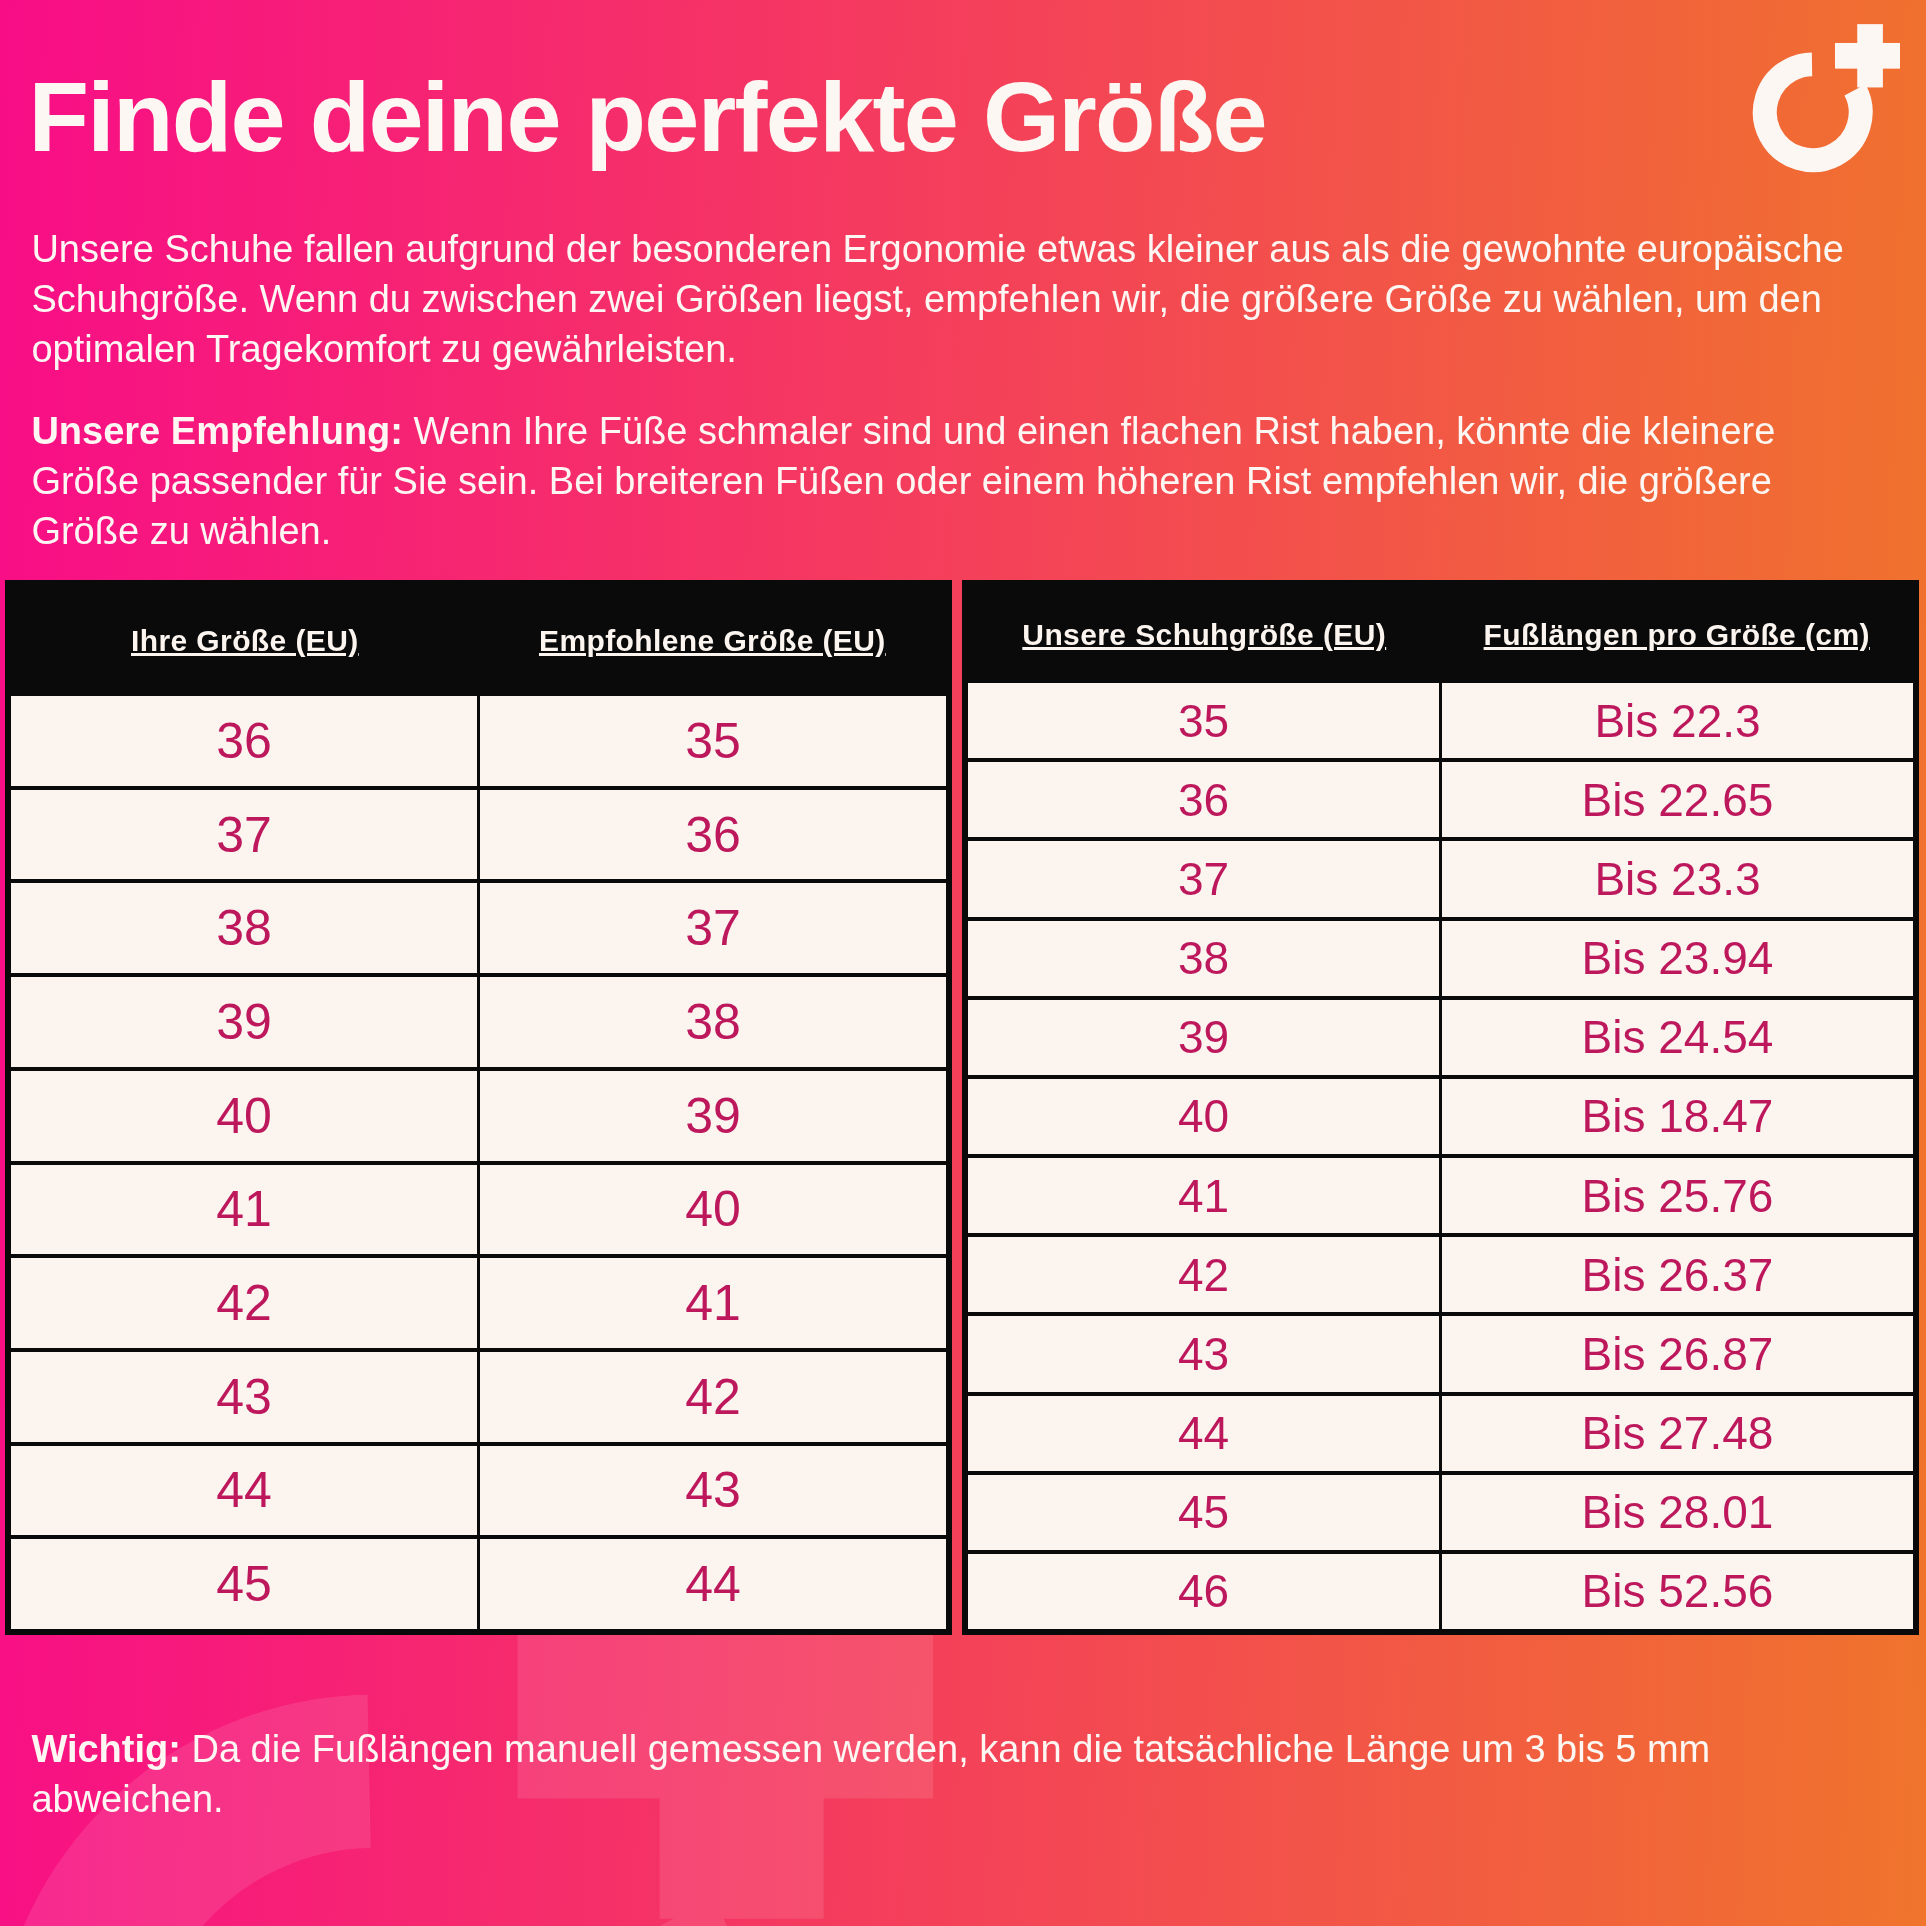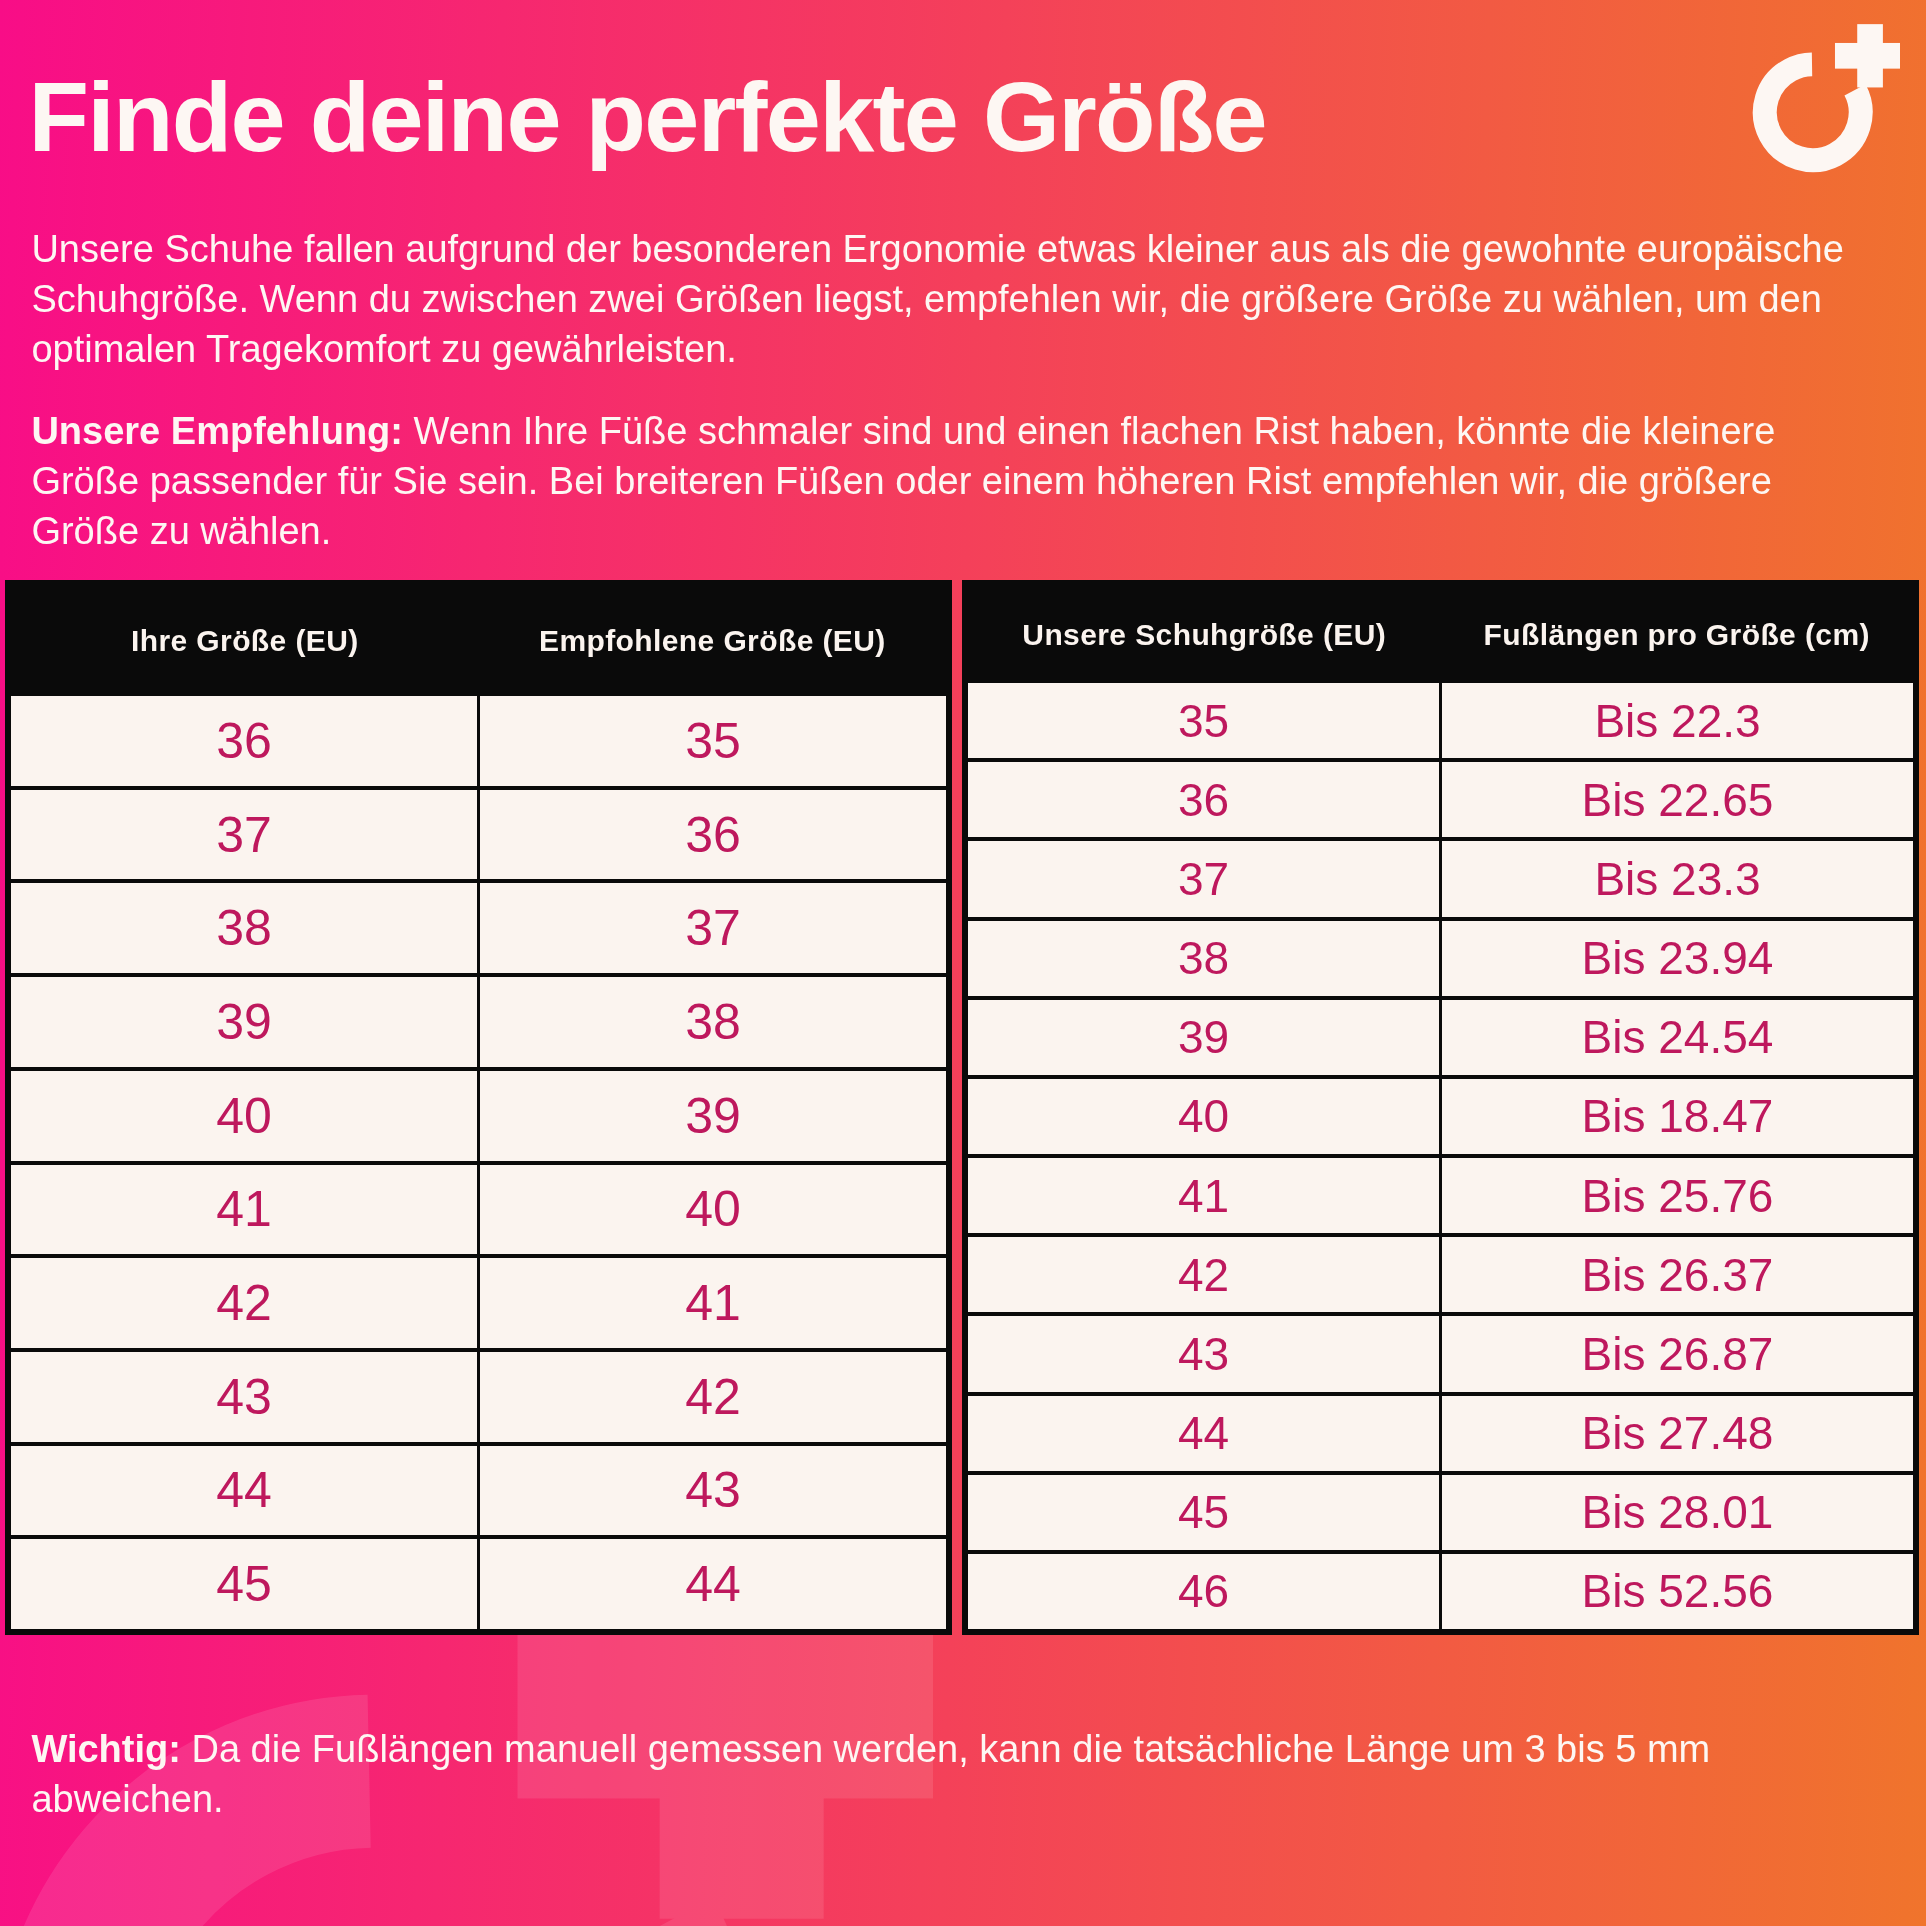--- a/index.html
+++ b/index.html
@@ -27,21 +27,21 @@
   .table{
     position:absolute;top:580px;height:1055px;background:#FBF4EF;
     border:6px solid #0A0A0A;box-sizing:border-box;
     display:flex;flex-direction:column;
   }
   .table-left{left:5.1px;width:947px;}
   .table-right{left:962px;width:957px;}
   .thead{background:#0A0A0A;color:#FBF4EF;display:flex;align-items:center;flex:0 0 auto;}
   .table-left .thead{height:110px;}
   .table-right .thead{height:97px;}
-  .hcell{flex:1;text-align:center;font-weight:700;font-size:30px;letter-spacing:0.4px;}
+  .hcell{flex:1;text-align:center;font-weight:700;font-size:30px;letter-spacing:0.4px;text-decoration:underline;}
   .tbody{flex:1 1 auto;display:flex;flex-direction:column;}
   .trow{flex:1;display:flex;}
   .trow + .trow{border-top:4.3px solid #0A0A0A;}
   .tcell{flex:1;display:flex;align-items:center;justify-content:center;color:#be185d;}
   .tcell + .tcell{border-left:3.4px solid #0A0A0A;}
   .table-left .tcell{font-size:50px;}
   .table-right .tcell{font-size:46px;}
 </style>
 </head>
 <body>

